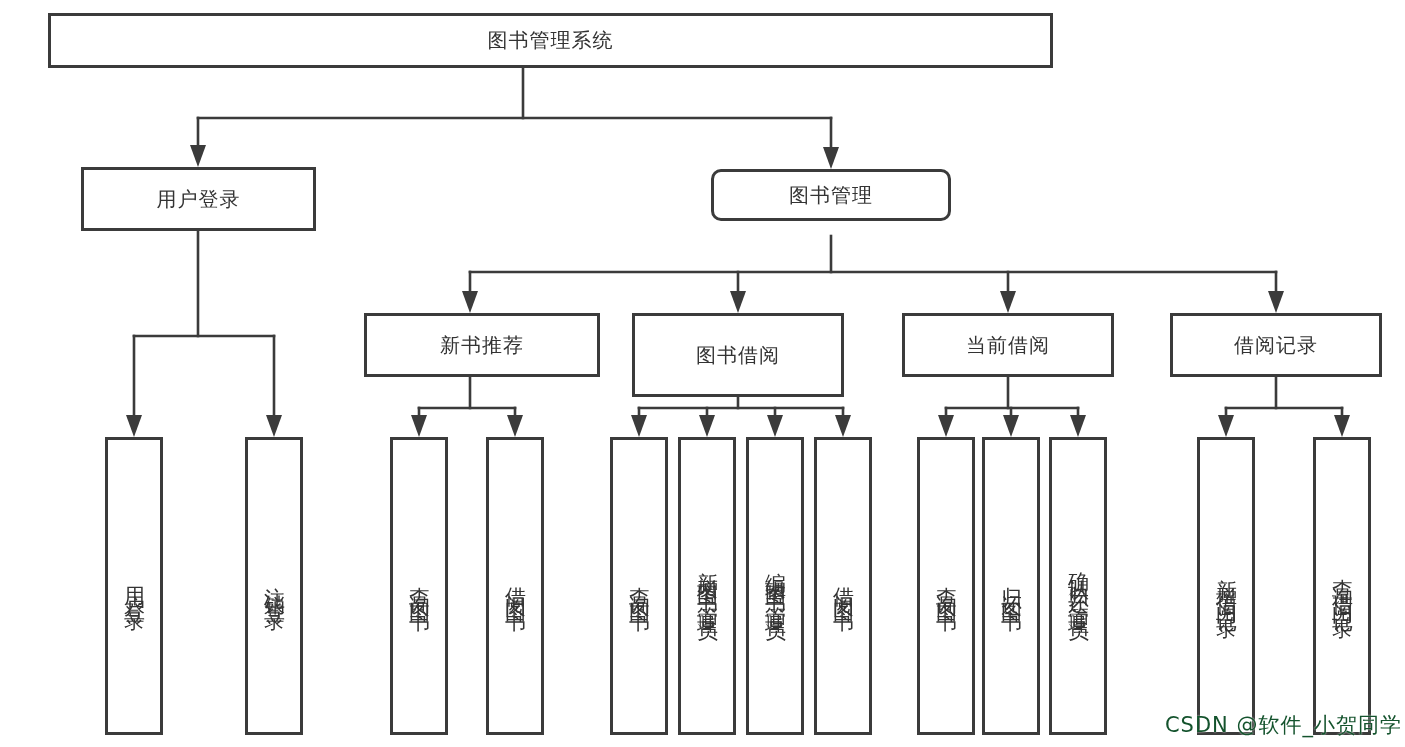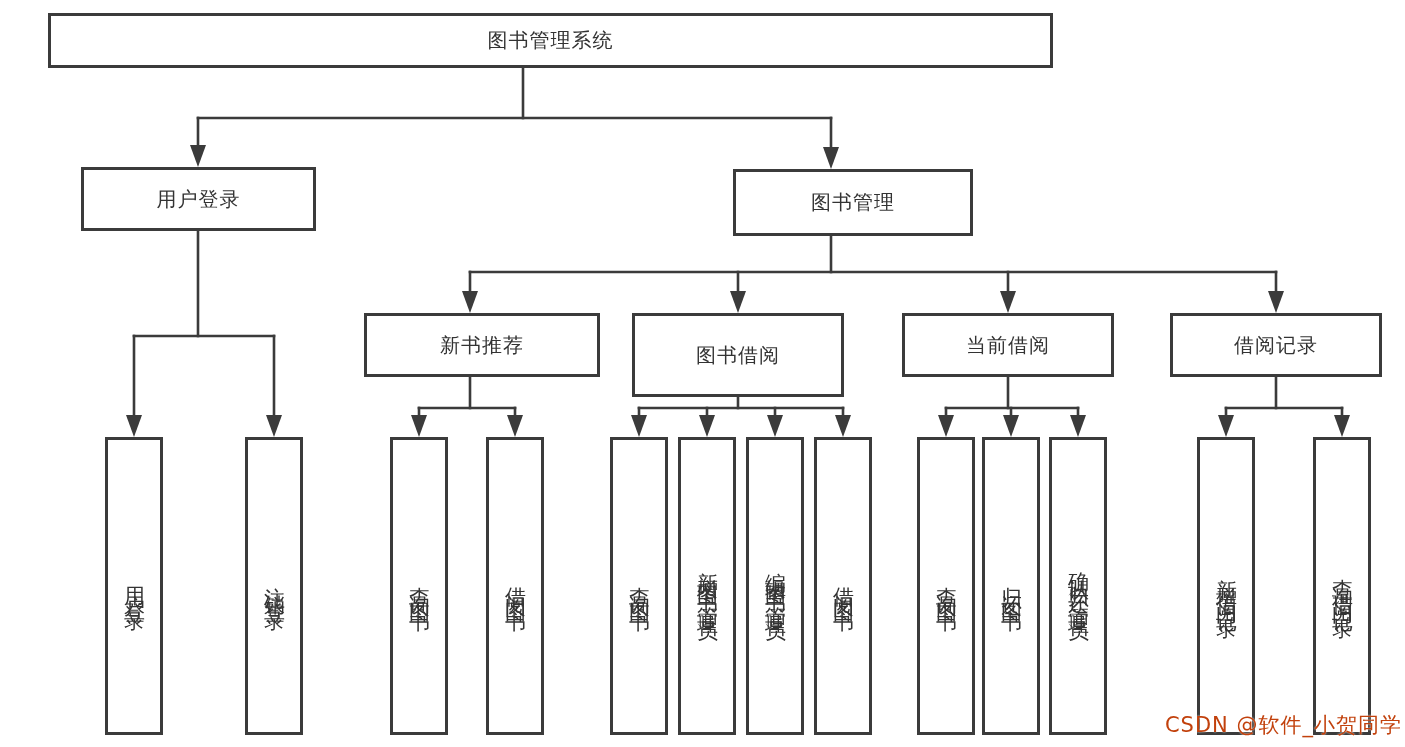--- a/index.html
+++ b/index.html
@@ -33,21 +33,21 @@
     writing-mode:vertical-rl;
     font-size:21px;
     letter-spacing:8px;
     line-height:1;
     z-index:2;
   }
   .watermark{
     position:absolute;
     right:3px;top:711px;
     font-size:21px;
-    color:#c2410c;
+    color:#14532d;
     letter-spacing:1px;
     white-space:nowrap;
     z-index:3;
     text-shadow:0 0 2px #ffffff;
   }
   svg .wire{stroke:#3b3b3b;stroke-width:2.6;fill:none;stroke-linecap:square;}
   svg .head{fill:#3b3b3b;stroke:none;}
 </style>
 </head>
 <body>
@@ -112,21 +112,21 @@
     <path class="wire" d="M1226,408 H1342"></path>
     <path class="wire" d="M1226,408 V418"></path>
     <polygon class="head" points="1218,415 1234,415 1226,437"></polygon>
     <path class="wire" d="M1342,408 V418"></path>
     <polygon class="head" points="1334,415 1350,415 1342,437"></polygon>
   </svg>
 
   <div class="node" style="left:21px;top:13px;width:1005px;height:55px;margin-left:27px;">图书管理系统</div>
 
   <div class="node" style="left:81px;top:167px;width:235px;height:64px;">用户登录</div>
-  <div class="node" style="left:733px;top:169px;width:240px;height:67px;">图书管理</div>
+  <div class="node" style="left:711px;top:169px;width:240px;height:52px;border-radius:10px;">图书管理</div>
 
   <div class="node" style="left:364px;top:313px;width:236px;height:64px;">新书推荐</div>
   <div class="node" style="left:632px;top:313px;width:212px;height:84px;">图书借阅</div>
   <div class="node" style="left:902px;top:313px;width:212px;height:64px;">当前借阅</div>
   <div class="node" style="left:1170px;top:313px;width:212px;height:64px;">借阅记录</div>
 
   <div class="vnode" style="left:105px;top:437px;width:58px;height:298px;">用户登录</div>
   <div class="vnode" style="left:245px;top:437px;width:58px;height:298px;">注销登录</div>
 
   <div class="vnode" style="left:390px;top:437px;width:58px;height:298px;">查询图书</div>

